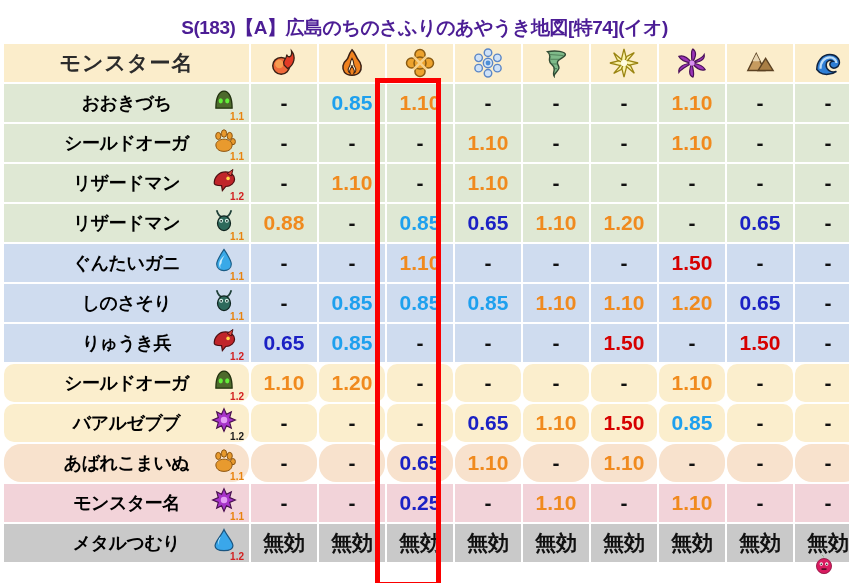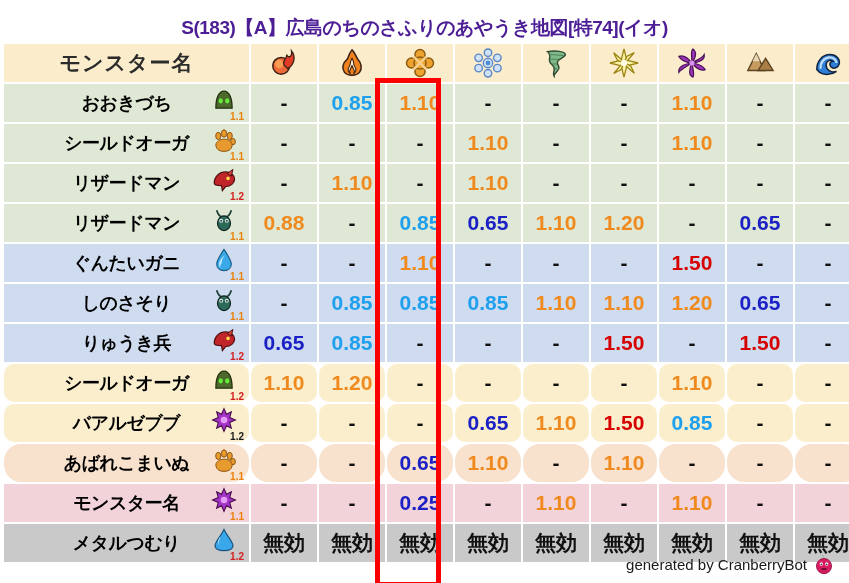--- a/index.html
+++ b/index.html
@@ -448,21 +448,20 @@
           <td class="bg-gray v-null">無効</td>
           <td class="bg-gray v-null">無効</td>
           <td class="bg-gray v-null">無効</td>
         </tr>
       </tbody>
   </table>
   <div id="hl-box"></div>
 </div>
 
 <div id="footer">
-  <span>generated by CranberryBot</span>
   <span id="cranberry"><svg viewBox="0 0 32 32" xmlns="http://www.w3.org/2000/svg">
         <path d="M16 7 C15 4 13 2 11 2 C14 2 15 4 16 6 Z" fill="#2e7a22"></path>
         <circle cx="16" cy="19" r="11" fill="#d81b60" stroke="#8c0f3d" stroke-width="1.2"></circle>
         <circle cx="12" cy="16" r="2.4" fill="#fff"></circle>
         <circle cx="20" cy="16" r="2.4" fill="#fff"></circle>
         <circle cx="12" cy="16.4" r="1.2" fill="#1a1a1a"></circle>
         <circle cx="20" cy="16.4" r="1.2" fill="#1a1a1a"></circle>
         <rect x="12" y="22" width="8" height="2.6" rx="1.2" fill="#5c0a26"></rect>
       </svg></span>
 </div>

